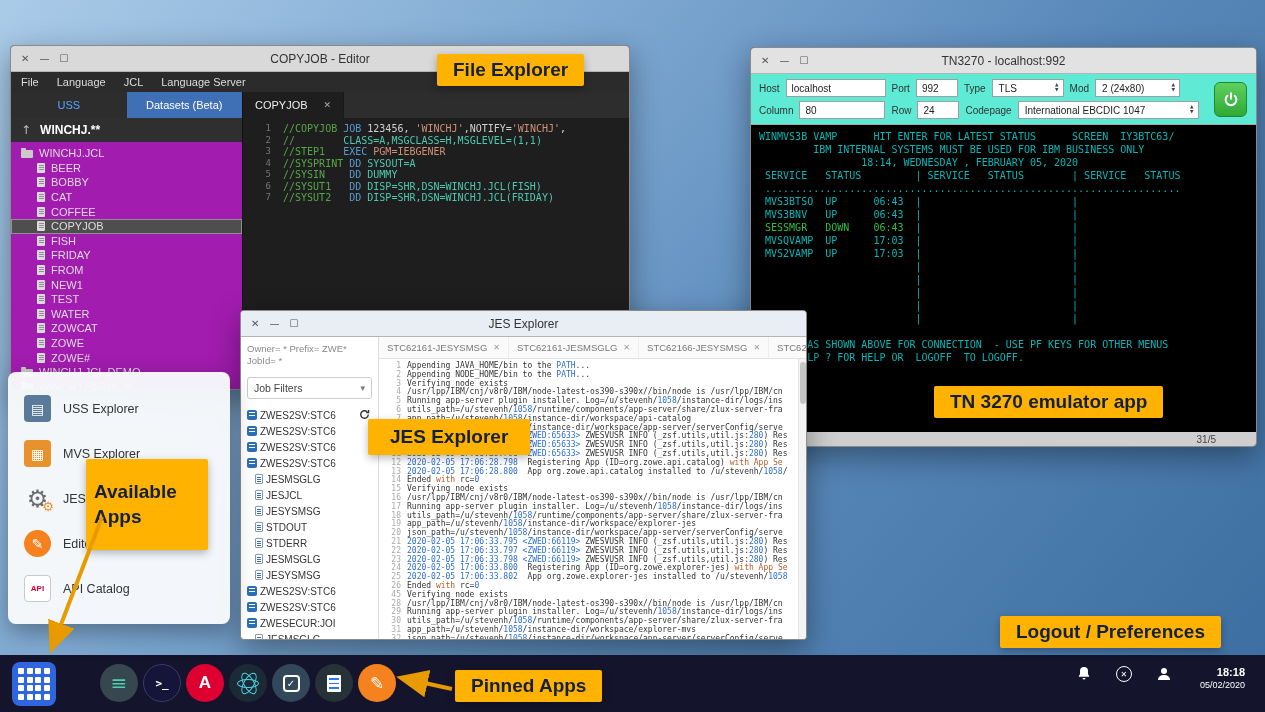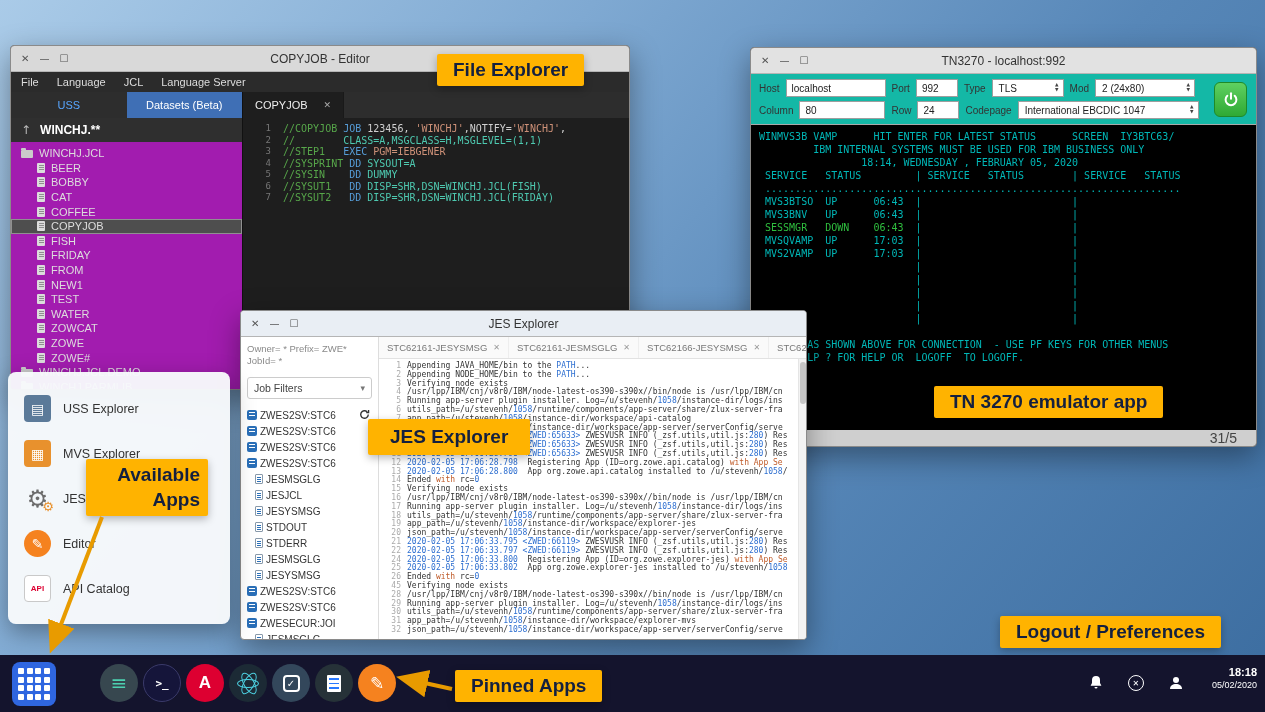--- a/index.html
+++ b/index.html
@@ -43,35 +43,35 @@
 .tab-close::before{content:"✕"}
 .code{padding-top:5px;font-family:"DejaVu Sans Mono",monospace;font-size:10px;line-height:11.5px}
 .code-line{display:flex}
 .ln{width:28px;text-align:right;margin-right:12px;color:#767676;font-size:9px;flex:0 0 auto}
 .lc{white-space:pre}
 .s-g{color:#57a64a}.s-b{color:#569cd6}.s-o{color:#ce9178}.s-t{color:#4ec9b0}.s-w{color:#d0d0d0}
 
 
 #tn-window{left:750px;top:47px;width:507px;height:400px;background:#000;display:flex;flex-direction:column;z-index:5}
 #tn-window .titlebar{background:#e2e2e2}
-.tn-form{position:relative;background:#14b8a6;padding:5px 50px 5px 8px;display:flex;flex-direction:column;gap:4px;border-bottom:1px solid #aaa}
+.tn-form{position:relative;background:#5eead4;padding:5px 50px 5px 8px;display:flex;flex-direction:column;gap:4px;border-bottom:1px solid #aaa}
 .tn-row{display:flex;align-items:center;gap:6px}
 .tn-label{font-size:10px;color:#333;flex:0 0 auto}
 .tn-input{background:#fff;border:1px solid #9e9e9e;font-size:10px;color:#222;padding:2px 5px;height:18px;display:flex;align-items:center;overflow:hidden;white-space:nowrap}
 .tn-select{background:#fff;border:1px solid #9e9e9e;font-size:10px;color:#222;padding:2px 4px 2px 6px;height:18px;display:flex;align-items:center;justify-content:space-between;overflow:hidden;white-space:nowrap}
 .updown{display:inline-flex;flex-direction:column;align-items:center;line-height:4.6px;font-size:4.6px;color:#444;margin-left:6px;font-family:"DejaVu Sans",sans-serif;flex:0 0 auto}
 .updown::before{content:"▲"}
 .updown::after{content:"▼"}
-.w-host{width:100px}.w-port{width:42px}.w-type{width:72px}.w-mod{width:100px}
+.w-host{width:100px}.w-port{width:42px}.w-type{width:72px}.w-mod{width:85px}
 .w-col{width:86px}.w-row{width:42px}.w-cp{width:181px}
 .power-btn{position:absolute;right:9px;top:8px;width:33px;height:35px;border-radius:6px;background:linear-gradient(#5fd060,#2fa935);border:1px solid #1f8a28;display:flex;align-items:center;justify-content:center;cursor:pointer}
 .tn-screen{flex:1;background:#000;padding:5px 8px;font-family:"DejaVu Sans Mono",monospace;font-size:10px;line-height:13px;color:#00b7b7;overflow:hidden}
 .tline{white-space:pre;min-height:13px}
 .s-gr{color:#2fbf3f}
-.tn-status{flex:0 0 14px;background:#cfcfcf;display:flex;align-items:center;justify-content:flex-end;padding-right:19px;font-size:14px;color:#444}
+.tn-status{flex:0 0 14px;background:#cfcfcf;display:flex;align-items:center;justify-content:flex-end;padding-right:40px;font-size:10px;color:#444}
 
 
 #jes-window{left:240px;top:310px;width:567px;height:330px;background:#fff;display:flex;flex-direction:column;z-index:10}
 #jes-window .titlebar{background:#e9eef4}
 .jes-body{flex:1;display:flex;overflow:hidden}
 .jes-side{flex:0 0 138px;border-right:1px solid #ddd;padding:6px 6px 0;display:flex;flex-direction:column;overflow:hidden}
 .jes-owner{font-size:9.5px;color:#8a8a8a;line-height:12px}
 .jes-filters{margin-top:10px;border:1px solid #ccc;border-radius:3px;height:22px;flex:0 0 22px;display:flex;align-items:center;justify-content:space-between;padding:0 6px;font-size:10.5px;color:#444;cursor:pointer}
 .jes-chevron{color:#777;font-size:9px;font-family:"DejaVu Sans",sans-serif}
 .jes-chevron::before{content:"▾"}
@@ -136,34 +136,34 @@
 .dk-atom .dk-glyph::after{transform:rotate(-60deg)}
 .dk-check{background:#33475b}
 .dk-check .dk-glyph{width:17px;height:17px;border:2px solid #fff;border-radius:4px;color:#fff;font-size:10px}
 .dk-check .dk-glyph::before{content:"✓"}
 .dk-doc{background:#263238}
 .dk-doc .dk-glyph{width:14px;height:17px;background:#fff;border-radius:1px;position:relative}
 .dk-doc .dk-glyph::before{content:"";position:absolute;left:2px;right:2px;top:3px;bottom:3px;background:repeating-linear-gradient(#2979ff 0 1.5px,transparent 1.5px 4.5px)}
 .dk-pencil{background:#f5821f}
 .dk-pencil .dk-glyph{color:#fff;font-size:17px}
 .dk-pencil .dk-glyph::before{content:"✎"}
-.tray{position:absolute;right:8px;top:11px;display:flex;align-items:flex-end;gap:24px}
+.tray{position:absolute;right:20px;top:11px;display:flex;align-items:flex-start;gap:24px}
 .tray-icon{display:flex;align-items:center;justify-content:center;cursor:pointer}
 .xcircle{width:16px;height:16px;border:1.5px solid #fff;border-radius:50%;color:#fff;font-size:8px;display:flex;align-items:center;justify-content:center;font-family:"DejaVu Sans",sans-serif}
 .xcircle::before{content:"✕"}
 .clock{text-align:right;color:#fff;margin-left:4px;line-height:1.25;cursor:pointer}
 .clock-time{font-size:11px;font-weight:bold}
 .clock-date{font-size:9px}
 
 
 .callout{position:absolute;background:#ffb300;color:#14203f;font-weight:bold;font-size:19px;padding:5px 16px;z-index:40;box-shadow:0 3px 8px rgba(0,0,0,.28);border-radius:2px;white-space:nowrap}
 #callout-file-explorer{left:437px;top:54px}
 #callout-jes-explorer{left:368px;top:419px;padding:7px 22px}
 #callout-tn3270{left:934px;top:386px}
-#callout-available{left:86px;top:459px;width:122px;text-align:right;white-space:normal;line-height:1.3;padding:4px 8px}
+#callout-available{left:86px;top:459px;width:122px;text-align:left;white-space:normal;line-height:1.3;padding:21px 8px}
 #callout-pinned{left:455px;top:670px;z-index:45}
 #callout-logout{left:1000px;top:616px}
 #arrows{position:absolute;left:0;top:0;z-index:44;pointer-events:none}
 </style>
 </head>
 <body>
 
 <div id="desktop">
 
   <div class="window" id="editor-window">
@@ -679,20 +679,24 @@
             <div class="log-line">
               <span class="log-ln">21</span>
               <span class="log-text"><span class="s-bl">2020-02-05 17:06:33.795 &lt;ZWED:66119&gt;</span><span> ZWESVUSR INFO (_zsf.utils,util.js:</span><span class="s-bl">280</span><span>) Res</span></span>
             </div>
 
             <div class="log-line">
               <span class="log-ln">22</span>
               <span class="log-text"><span class="s-bl">2020-02-05 17:06:33.797 &lt;ZWED:66119&gt;</span><span> ZWESVUSR INFO (_zsf.utils,util.js:</span><span class="s-bl">280</span><span>) Res</span></span>
             </div>
 
+            <div class="log-line">
+              <span class="log-ln">23</span>
+              <span class="log-text"><span class="s-bl">2020-02-05 17:06:33.798 &lt;ZWED:66119&gt;</span><span> ZWESVUSR INFO (_zsf.utils,util.js:</span><span class="s-bl">280</span><span>) Res</span></span>
+            </div>
 
             <div class="log-line">
               <span class="log-ln">24</span>
               <span class="log-text"><span class="s-bl">2020-02-05 17:06:33.800</span><span>  Registering App (ID=org.zowe.explorer-jes) </span><span class="s-or">with App Se</span></span>
             </div>
 
             <div class="log-line">
               <span class="log-ln">25</span>
               <span class="log-text"><span class="s-bl">2020-02-05 17:06:33.802</span><span>  App org.zowe.explorer-jes installed to /u/stevenh/</span><span class="s-bl">1058</span></span>
             </div>

